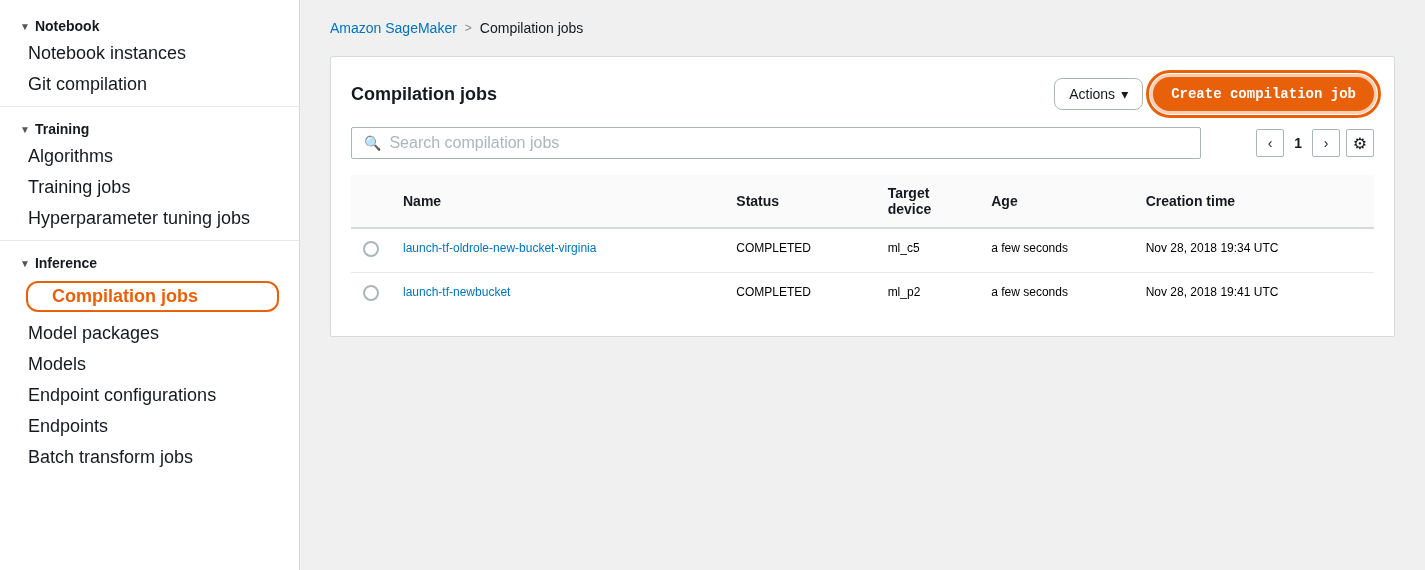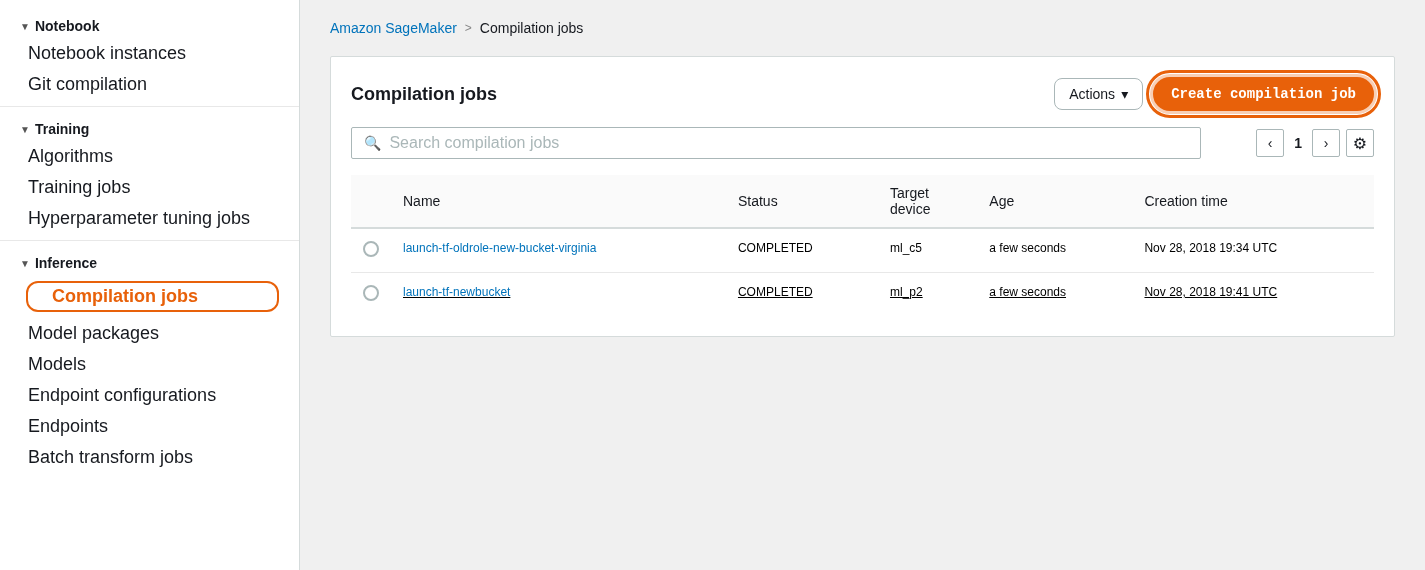--- a/index.html
+++ b/index.html
@@ -200,36 +200,35 @@
       color: #16191f;
     }
 
     
     .table-container {
       width: 100%;
       border-collapse: collapse;
     }
     .table-container th {
       text-align: left;
-      font-weight: 400;
+      font-weight: 700;
       font-size: 14px;
       color: #16191f;
       padding: 10px 12px;
       border-bottom: 2px solid #d5dbdb;
       background: #fafafa;
     }
     .table-container td {
       padding: 12px 12px;
       border-bottom: 1px solid #e8e8e8;
       vertical-align: top;
       font-size: 12px;
     }
     .table-container tr:last-child td {
       border-bottom: none;
-      text-decoration: underline;
     }
     .table-link {
       color: #0073bb;
       cursor: pointer;
       text-decoration: none;
     }
     .radio-cell {
       width: 30px;
     }
     .radio-btn {

